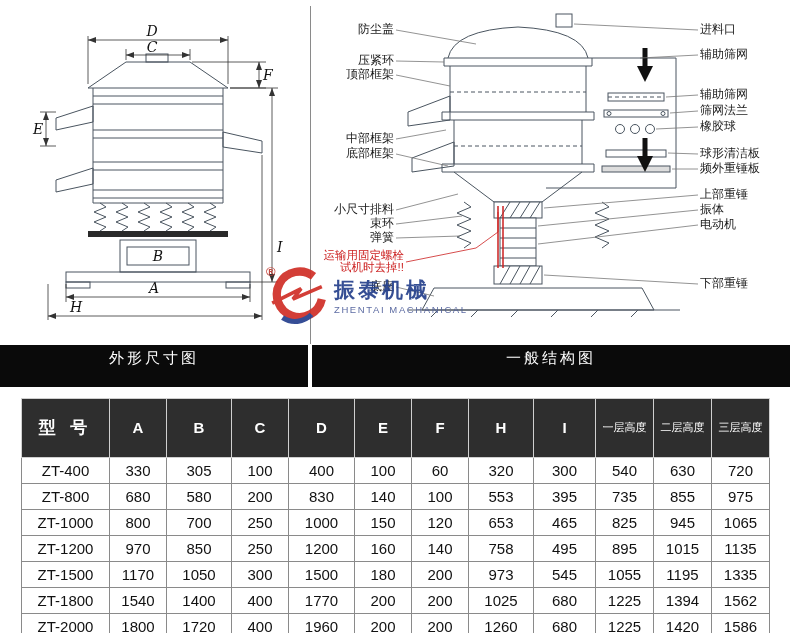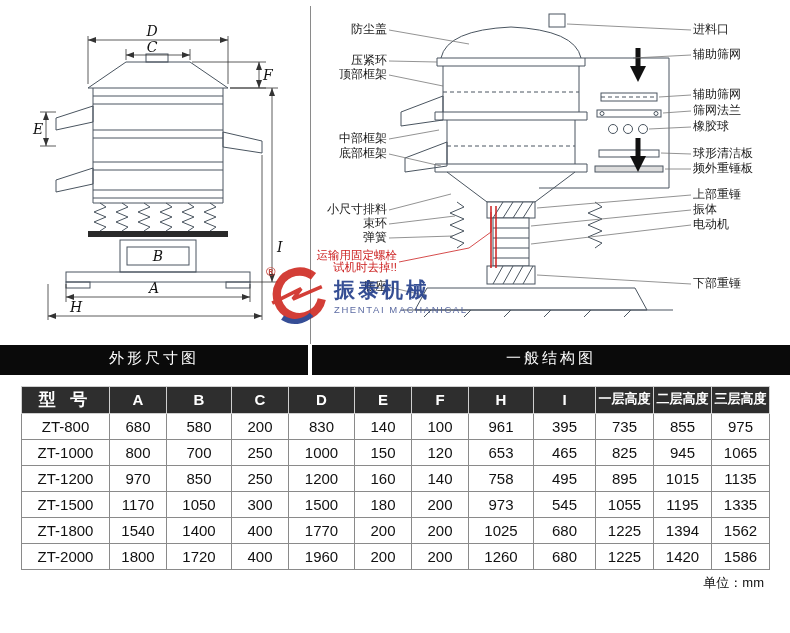--- a/index.html
+++ b/index.html
@@ -1,48 +1,48 @@
 <!DOCTYPE html>
 <html><head>
 <meta charset="utf-8">
 <style>
   html,body{margin:0;padding:0;background:#fff;}
   .page{position:relative;width:790px;height:633px;background:#fff;overflow:hidden;
         font-family:"Liberation Sans",sans-serif;}
   .panels{position:relative;width:790px;height:345px;}
   .panel{position:absolute;top:0;height:345px;}
   .panel.left{left:0;width:310px;}
-  .panel.right{left:301px;width:478px;}
+  .panel.right{left:308px;width:478px;}
   .divider{position:absolute;left:310px;top:6px;width:1px;height:338px;background:#8a8a8a;}
   svg{display:block;}
   .dim{font:italic 14px "DejaVu Serif",serif;fill:#111;}
   .lbl{font:12px "Liberation Sans",sans-serif;fill:#1a1a1a;}
   .lbl-red{font:11.5px "Liberation Sans",sans-serif;fill:#cc2020;}
   .dash{stroke-dasharray:4,3;}
   
   .watermark{position:absolute;left:266px;top:266px;width:240px;display:flex;align-items:center;
              opacity:.93;z-index:5;pointer-events:none;}
   .wm-reg{position:absolute;left:0;top:-2px;font-size:13px;color:#c23a30;font-weight:bold;}
   .wm-logo{width:62px;height:62px;flex:0 0 62px;}
   .wm-text{margin-left:6px;}
   .wm-cn{font-size:21px;font-weight:bold;color:#26418c;letter-spacing:3px;line-height:1.05;}
   .wm-en{font-size:9.5px;color:#51619c;letter-spacing:1.6px;margin-top:2px;}
   
-  .bars{display:flex;gap:4px;height:30px;}
+  .bars{display:flex;gap:4px;height:42px;}
   .bar{background:#0a0a0a;color:#fff;text-align:center;line-height:26px;font-size:15px;letter-spacing:3px;}
   .bar.left-bar{width:308px;}
   .bar.right-bar{width:478px;}
   
   .table-wrap{margin-top:11px;}
   .spec-table{width:748px;margin-left:21px;border-collapse:collapse;table-layout:fixed;
               border:1px solid #444;}
   .spec-table th{background:#2e2e2e;color:#fff;font-weight:bold;font-size:15px;
-                 border:1px solid #cfcfcf;padding:3px 0;line-height:1.15;vertical-align:middle;}
+                 border:1px solid #cfcfcf;padding:19px 0;line-height:1.15;vertical-align:middle;}
   .spec-table th:first-child{font-size:17px;letter-spacing:5px;}
-  .spec-table th.small{font-size:13px;font-weight:bold;}
+  .spec-table th.small{font-size:11px;font-weight:normal;}
   .spec-table td{border:1px solid #8a8a8a;text-align:center;font-size:15px;color:#111;height:23px;}
   .unit{margin-top:4px;padding-right:26px;text-align:right;font-size:13px;color:#111;}
 </style>
 </head>
 <body>
 
 <div class="page">
 
   <div class="panels">
 
@@ -254,28 +254,42 @@
             <th>F</th>
             <th>H</th>
             <th>I</th>
             <th class="small">一层高度</th>
             <th class="small">二层高度</th>
             <th class="small">三层高度</th>
           </tr>
       </thead>
       <tbody>
           <tr>
+            <td>ZT-400</td>
+            <td>330</td>
+            <td>305</td>
+            <td>100</td>
+            <td>400</td>
+            <td>100</td>
+            <td>60</td>
+            <td>320</td>
+            <td>300</td>
+            <td>540</td>
+            <td>630</td>
+            <td>720</td>
+          </tr>
+          <tr>
             <td>ZT-800</td>
             <td>680</td>
             <td>580</td>
             <td>200</td>
             <td>830</td>
             <td>140</td>
             <td>100</td>
-            <td>961</td>
+            <td>553</td>
             <td>395</td>
             <td>735</td>
             <td>855</td>
             <td>975</td>
           </tr>
           <tr>
             <td>ZT-1000</td>
             <td>800</td>
             <td>700</td>
             <td>250</td>

